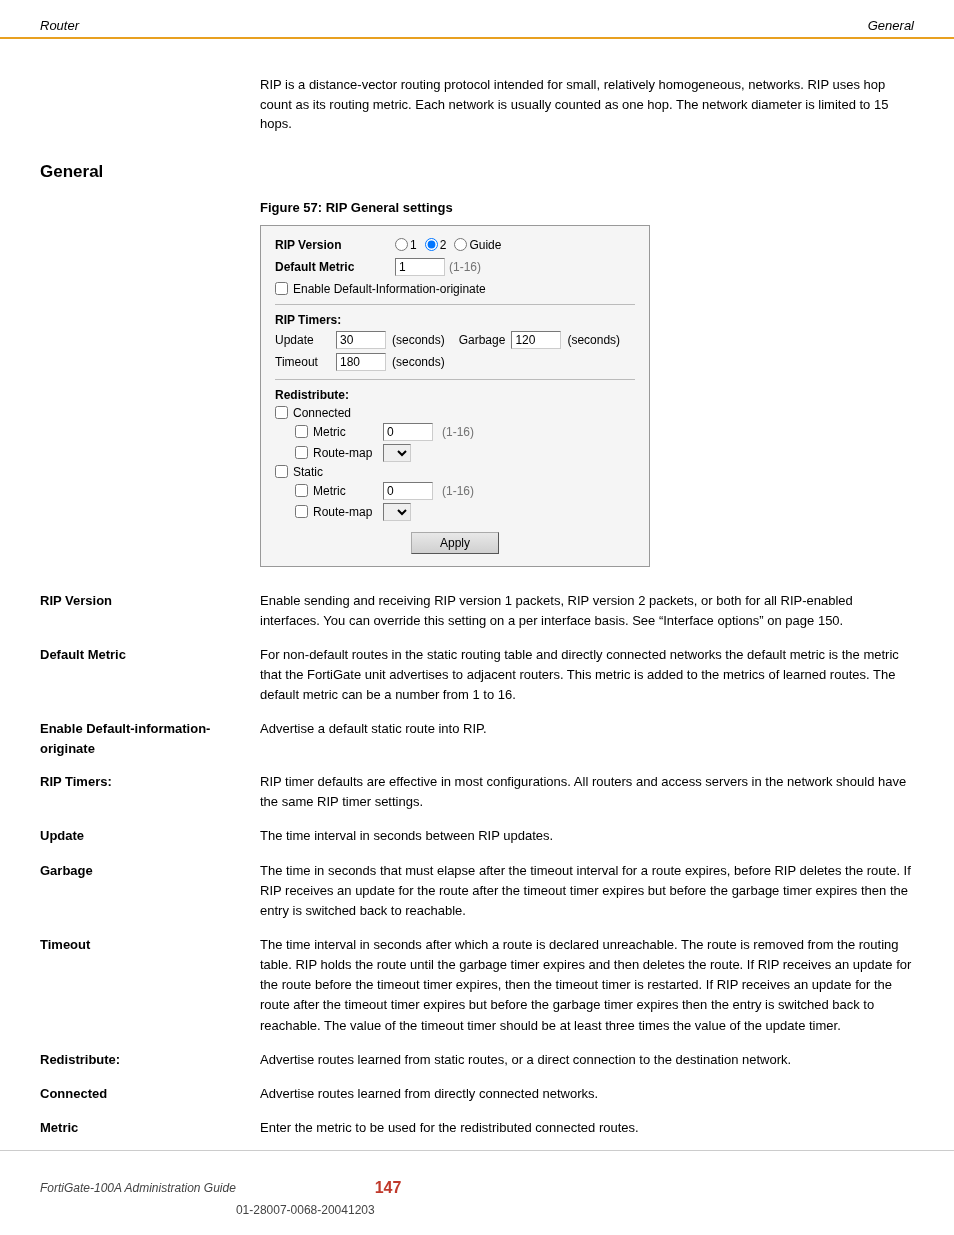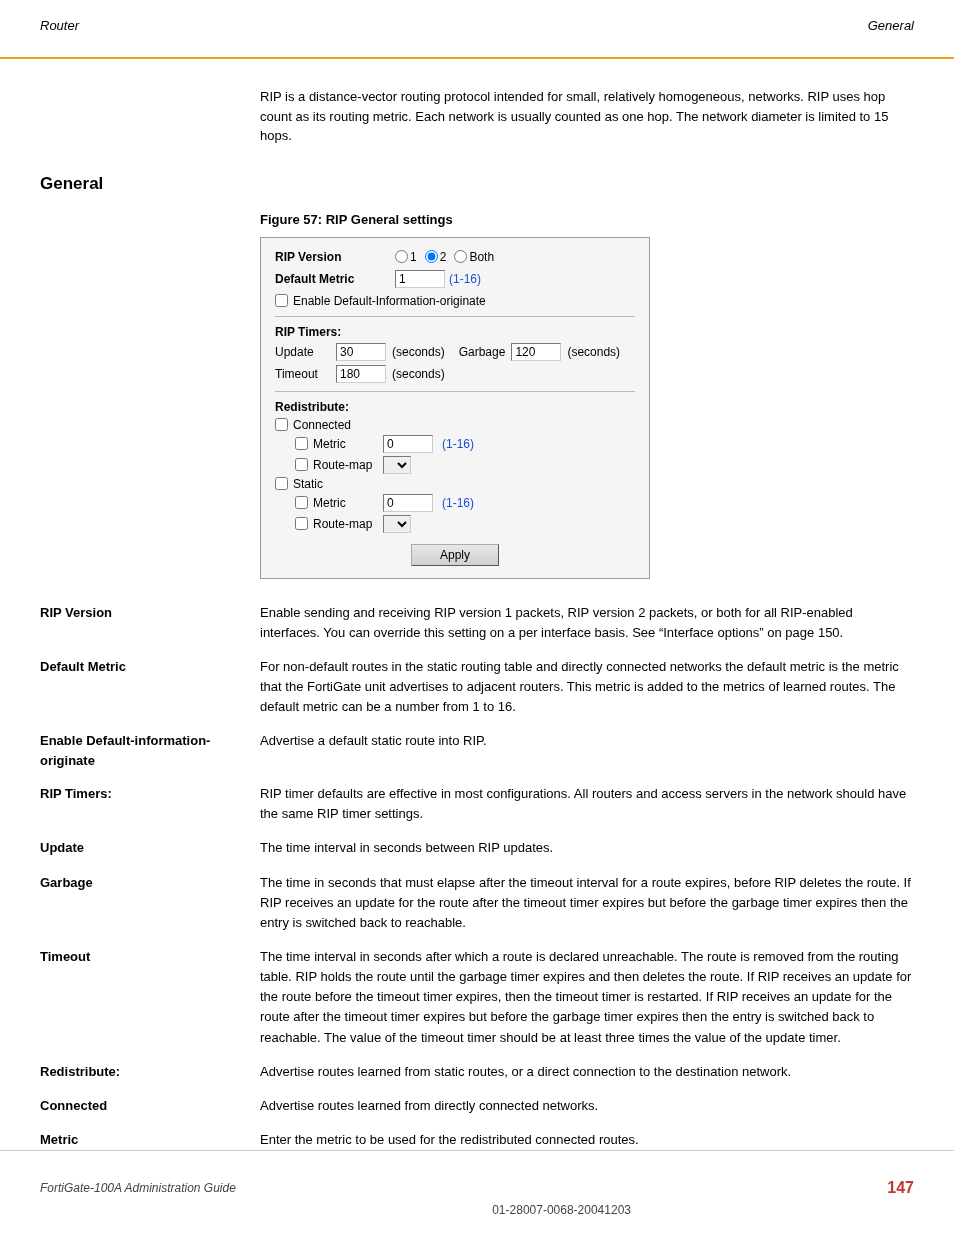--- a/index.html
+++ b/index.html
@@ -11,37 +11,37 @@
       width: 954px;
       min-height: 1235px;
       position: relative;
     }
 
     
     .page-header {
       display: flex;
       justify-content: space-between;
       align-items: flex-end;
-      padding: 18px 40px 24px 40px;
+      padding: 18px 40px 4px 40px;
       border-bottom: 2px solid #e8a020;
     }
     .header-left {
       font-style: italic;
       font-size: 13px;
       color: #000;
     }
     .header-right {
       font-style: italic;
       font-size: 13px;
       color: #000;
     }
 
     
     .page-content {
-      padding: 28px 40px 30px 40px;
+      padding: 36px 40px 30px 40px;
     }
 
     
     .intro-text {
       margin-left: 220px;
       font-size: 13px;
       line-height: 1.5;
       margin-bottom: 28px;
       color: #000;
     }
@@ -96,21 +96,21 @@
       font-size: 12px;
     }
     .rip-input-small {
       width: 50px;
       border: 1px inset #ccc;
       padding: 1px 3px;
       font-size: 12px;
       background: #fff;
     }
     .rip-input-range {
-      color: #1d4ed8;
+      color: #737373;
       font-size: 12px;
       margin-left: 4px;
     }
     .rip-checkbox-row {
       display: flex;
       align-items: center;
       gap: 5px;
       margin-bottom: 6px;
       font-size: 12px;
     }
@@ -203,21 +203,21 @@
       margin-left: 20px;
     }
 
     
     .page-footer {
       position: absolute;
       bottom: 18px;
       left: 0;
       right: 0;
       display: flex;
-      justify-content: space-between;
+      justify-content: flex-start;
       align-items: center;
       padding: 0 40px;
       border-top: 1px solid #ccc;
       padding-top: 8px;
     }
     .footer-left {
       font-style: italic;
       font-size: 12px;
       color: #444;
     }
@@ -260,21 +260,21 @@
           <label class="rip-radio-option">
             <input type="radio" name="rip_version" style=""> 
               <span>1</span>
           </label>
           <label class="rip-radio-option">
             <input type="radio" name="rip_version" checked="" style=""> 
               <span>2</span>
           </label>
           <label class="rip-radio-option">
             <input type="radio" name="rip_version" style=""> 
-              <span>Both</span>
+              <span>Guide</span>
           </label>
         </div>
       </div>
 
       <div class="rip-row">
         <span class="rip-label">Default Metric</span>
         <input type="text" class="rip-input-small" value="1" style="">
         <span class="rip-input-range">(1-16)</span>
       </div>
 

